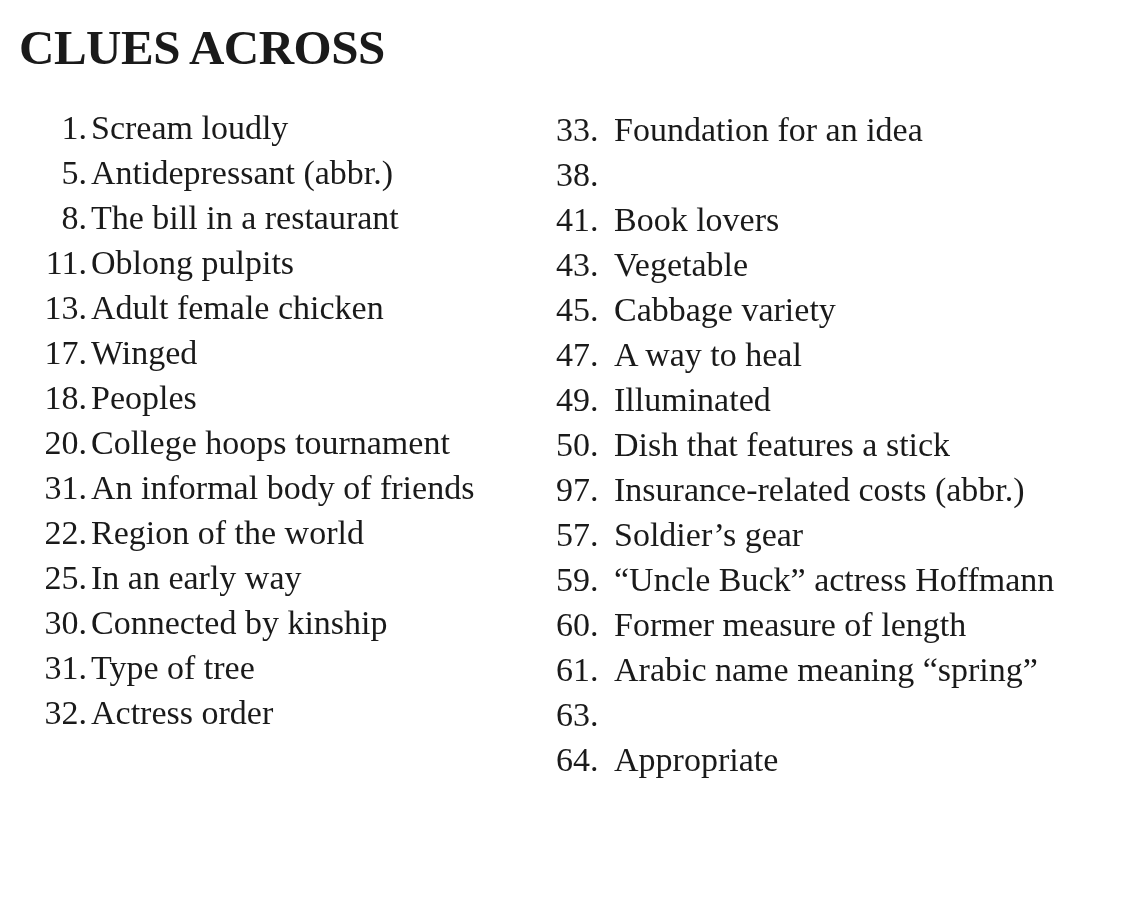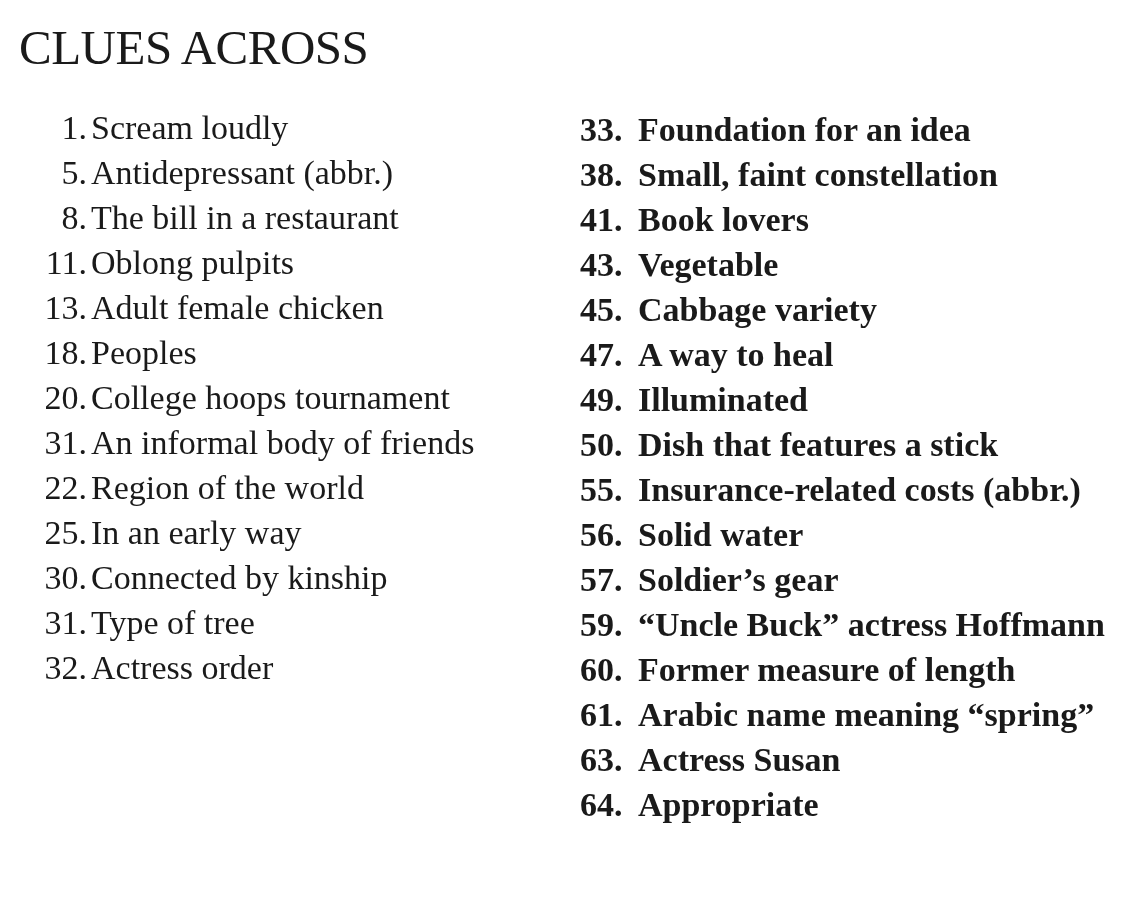--- a/index.html
+++ b/index.html
@@ -2,26 +2,26 @@
 <html><head>
   <meta charset="utf-8">
   <style>
     html, body { margin: 0; padding: 0; background: #ffffff; }
     body {
       width: 1130px; height: 907px; position: relative; overflow: hidden;
       font-family: "Liberation Serif", "DejaVu Serif", serif; color: #1a1a1a;
     }
     .title {
       position: absolute; left: 19px; top: 16px;
-      font-size: 49px; font-weight: normal; letter-spacing: -0.5px; line-height: 64px;
+      font-size: 49px; font-weight: bold; letter-spacing: -0.5px; line-height: 64px;
       margin: 0;
     }
     .col { position: absolute; top: 105px; margin: 0; padding: 0; list-style: none; }
     .col-left { left: 20px; }
-    .col-right { left: 580px; top: 107px; font-weight: bold; }
+    .col-right { left: 556px; top: 107px; }
     .clue {
       display: flex; height: 45px; align-items: center;
       font-size: 34px; line-height: 45px; white-space: nowrap;
     }
     .num { display: inline-block; width: 71px; text-align: right; padding-right: 4px; box-sizing: border-box; }
     .col-right .num { width: 58px; text-align: left; padding-right: 0; }
   </style>
 </head>
 <body>
 
@@ -40,20 +40,24 @@
       <span class="num">8.</span>
       <span class="txt">The bill in a restaurant</span>
     </li>
     <li class="clue">
       <span class="num">11.</span>
       <span class="txt">Oblong pulpits</span>
     </li>
     <li class="clue">
       <span class="num">13.</span>
       <span class="txt">Adult female chicken</span>
+    </li>
+    <li class="clue">
+      <span class="num">17.</span>
+      <span class="txt">Winged</span>
     </li>
     <li class="clue">
       <span class="num">18.</span>
       <span class="txt">Peoples</span>
     </li>
     <li class="clue">
       <span class="num">20.</span>
       <span class="txt">College hoops tournament</span>
     </li>
     <li class="clue">
@@ -81,21 +85,20 @@
       <span class="txt">Actress order</span>
     </li>
   </ul>
 <ul class="col col-right" id="right-col">
     <li class="clue">
       <span class="num">33.</span>
       <span class="txt">Foundation for an idea</span>
     </li>
     <li class="clue">
       <span class="num">38.</span>
-      <span class="txt">Small, faint constellation</span>
     </li>
     <li class="clue">
       <span class="num">41.</span>
       <span class="txt">Book lovers</span>
     </li>
     <li class="clue">
       <span class="num">43.</span>
       <span class="txt">Vegetable</span>
     </li>
     <li class="clue">
@@ -108,44 +111,39 @@
     </li>
     <li class="clue">
       <span class="num">49.</span>
       <span class="txt">Illuminated</span>
     </li>
     <li class="clue">
       <span class="num">50.</span>
       <span class="txt">Dish that features a stick</span>
     </li>
     <li class="clue">
-      <span class="num">55.</span>
+      <span class="num">97.</span>
       <span class="txt">Insurance-related costs (abbr.)</span>
-    </li>
-    <li class="clue">
-      <span class="num">56.</span>
-      <span class="txt">Solid water</span>
     </li>
     <li class="clue">
       <span class="num">57.</span>
       <span class="txt">Soldier’s gear</span>
     </li>
     <li class="clue">
       <span class="num">59.</span>
       <span class="txt">“Uncle Buck” actress Hoffmann</span>
     </li>
     <li class="clue">
       <span class="num">60.</span>
       <span class="txt">Former measure of length</span>
     </li>
     <li class="clue">
       <span class="num">61.</span>
       <span class="txt">Arabic name meaning “spring”</span>
     </li>
     <li class="clue">
       <span class="num">63.</span>
-      <span class="txt">Actress Susan</span>
     </li>
     <li class="clue">
       <span class="num">64.</span>
       <span class="txt">Appropriate</span>
     </li>
   </ul>
 
 </body></html>

